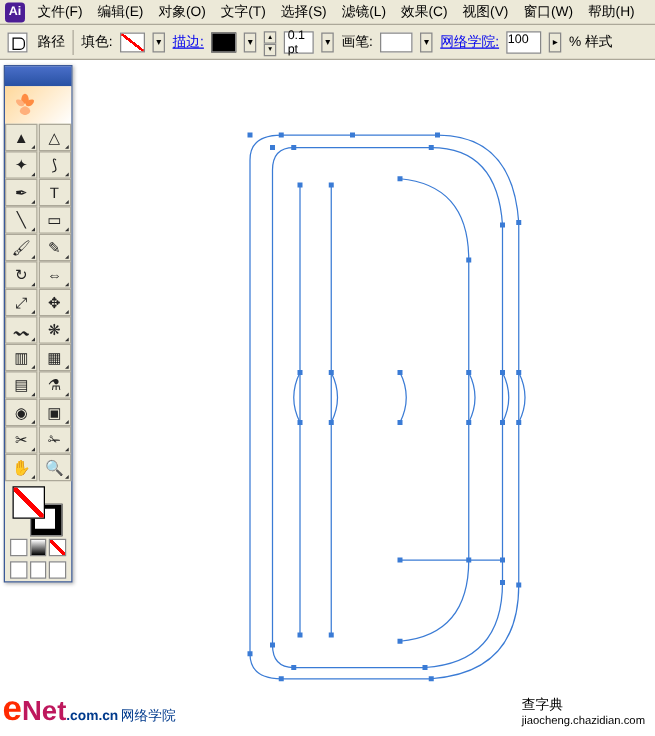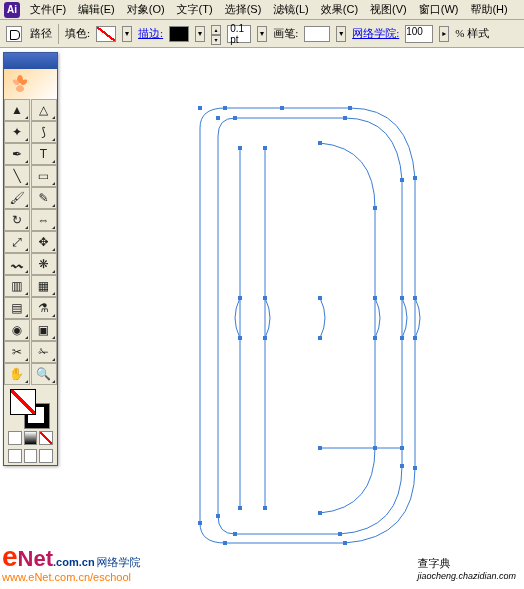--- a/index.html
+++ b/index.html
@@ -2,21 +2,21 @@
 <html><head>
 <meta charset="utf-8">
 <style>
 * { margin: 0; padding: 0; box-sizing: border-box; font-family: "Microsoft YaHei", SimSun, sans-serif; font-size: 11px; }
 body { width: 524px; height: 589px; background: #fff; position: relative; overflow: hidden; }
 .menubar { height: 20px; background: #ece9d8; display: flex; align-items: center; padding: 0 4px; border-bottom: 1px solid #aca899; }
 .app-icon { width: 16px; height: 16px; background: #4c1d95; border-radius: 3px; margin-right: 4px; display: flex; align-items: center; justify-content: center; color: #fff; font-size: 10px; font-weight: bold; }
 .menu-item { padding: 2px 6px; cursor: pointer; }
 .optbar { height: 28px; background: #ece9d8; display: flex; align-items: center; padding: 0 6px; gap: 6px; border-bottom: 1px solid #aca899; }
 .divider { width: 1px; height: 20px; background: #aca899; }
-.label { color: #000; font-family: Liberation Serif, serif; }
+.label { color: #000; }
 .swatch { width: 20px; height: 16px; background: #fff; border: 1px solid #888; position: relative; }
 .swatch-red-slash::after { content: ""; position: absolute; left: 0; top: 0; width: 100%; height: 100%; background: linear-gradient(to top right, transparent 45%, red 45%, red 55%, transparent 55%); }
 .swatch-black { background: #000; }
 .dd-arrow { width: 10px; height: 16px; border: 1px solid #888; background: #ece9d8; display: flex; align-items: center; justify-content: center; font-size: 8px; }
 .spinner { width: 24px; height: 18px; border: 1px solid #888; background: #fff; display: flex; align-items: center; padding: 0 2px; font-size: 10px; }
 .spinner-arrows { width: 10px; height: 18px; display: flex; flex-direction: column; }
 .spinner-arrows span { font-size: 6px; line-height: 8px; text-align: center; border: 1px solid #888; background: #ece9d8; }
 .opacity-input { width: 28px; height: 18px; border: 1px solid #888; background: #fff; text-align: right; padding-right: 12px; font-size: 10px; }
 .link-blue { color: #0000ee; text-decoration: underline; cursor: pointer; }
 .path-icon { width: 16px; height: 16px; border: 1px solid #888; background: #fff; margin-right: 2px; position: relative; }
@@ -38,21 +38,21 @@
 .mini { width: 14px; height: 14px; border: 1px solid #888; }
 .mini.white { background: #fff; }
 .mini.grad { background: linear-gradient(#fff,#000); }
 .mini.none { background: #fff; position: relative; }
 .mini.none::after { content:""; position:absolute; left:0; top:0; width:100%; height:100%; background: linear-gradient(to top right, transparent 42%, red 42%, red 58%, transparent 58%); }
 .canvas { position: absolute; left: 60px; top: 48px; right: 0; bottom: 0; background: #fff; }
 .vector-d { position: absolute; left: 110px; top: 40px; }
 .anchor { fill: #3a7bd5; }
 .path-stroke { fill: none; stroke: #3a7bd5; stroke-width: 1; }
 .watermark { position: absolute; right: 8px; bottom: 8px; color: #000000; font-size: 12px; font-family: Arial; }
-.watermark .sub { font-size: 9px; display: block; text-align: right; font-style: italic; }
+.watermark .sub { font-size: 9px; display: block; text-align: right; }
 .enet { position: absolute; left: 2px; bottom: 6px; font-family: Arial; }
 .enet .e { color: #ff2a00; font-size: 28px; font-weight: bold; }
 .enet .net { color: #be185d; font-size: 22px; font-weight: bold; }
 .enet .com { color: #003a8c; font-size: 11px; font-weight: bold; }
 .enet .zh { color: #003a8c; font-size: 11px; margin-left: 2px; }
 .enet .url { color: #ff7a00; font-size: 11px; display: block; margin-top: -2px; }
 </style>
 </head>
 <body>
 
@@ -273,19 +273,18 @@
   </div>
   <div class="mini-row">
     <div class="mini white"></div>
     <div class="mini white"></div>
     <div class="mini white"></div>
   </div>
 </div>
 
 <div class="enet">
   <span class="e">e</span><span class="net">Net</span><span class="com">.com.cn</span><span class="zh">网络学院</span>
-  <span class="url">www.eNet.com.cn/eschool</span>
 </div>
 
 <div class="watermark">
   <span>查字典</span>
   <span class="sub">jiaocheng.chazidian.com</span>
 </div>
 
 </body></html>

